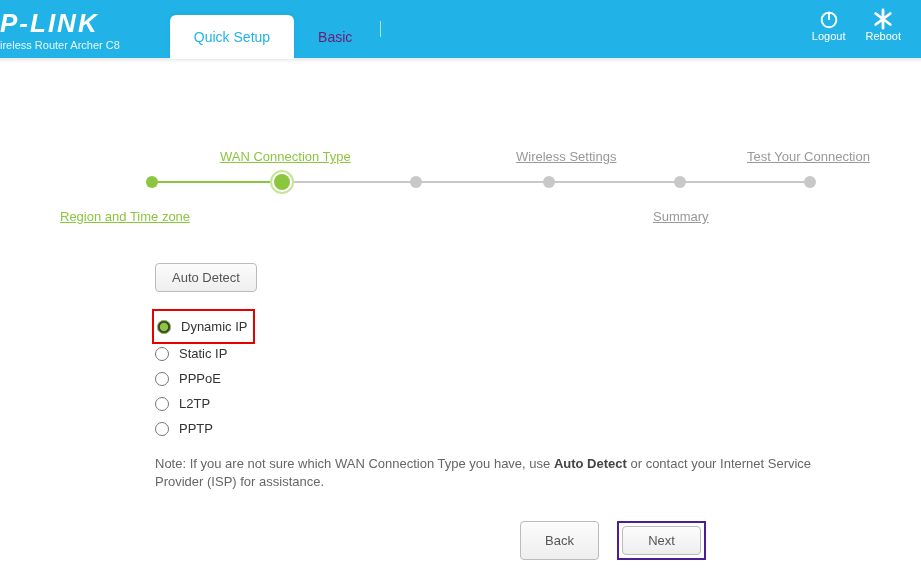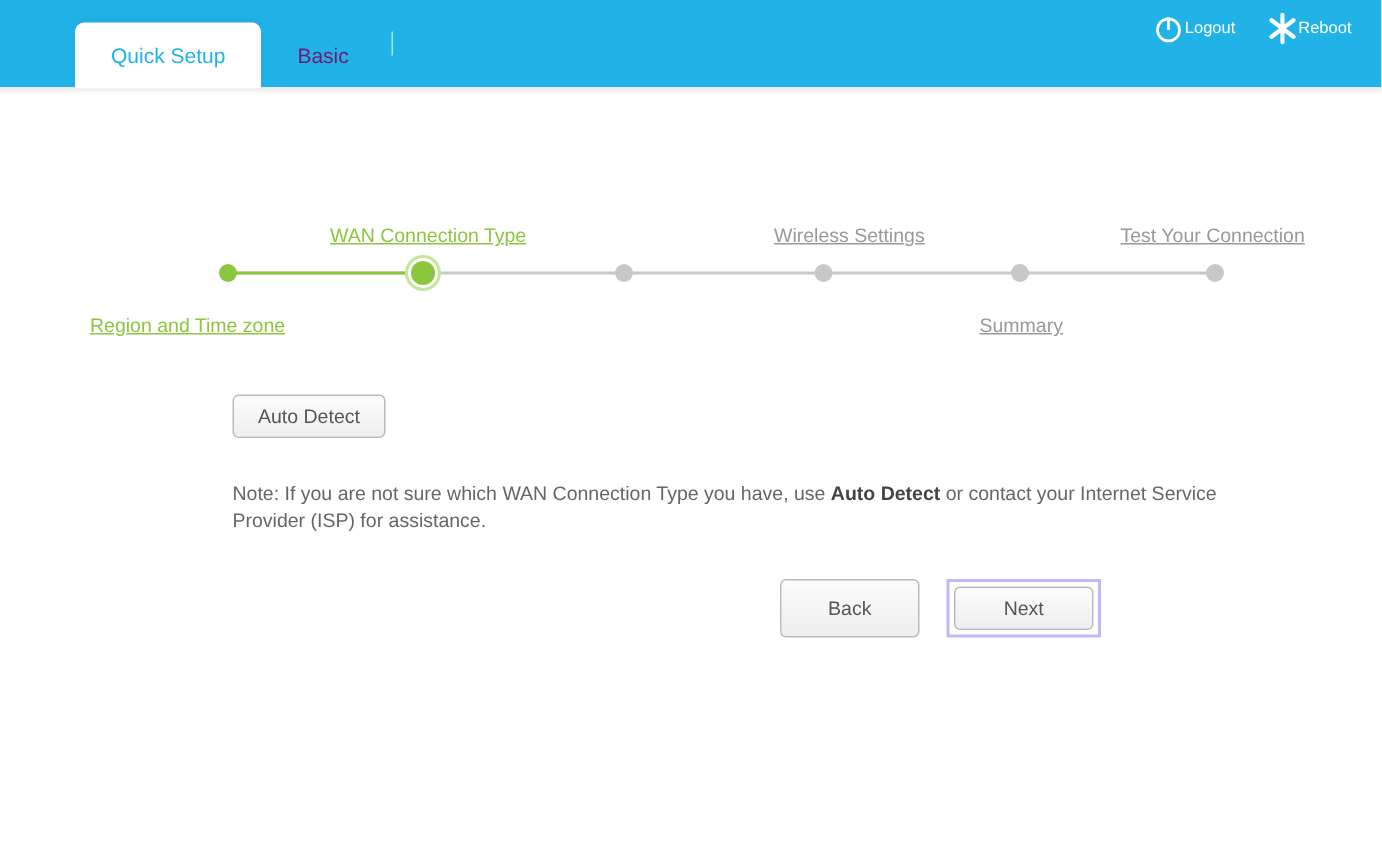--- a/index.html
+++ b/index.html
@@ -6,51 +6,55 @@
 body { font-family: Arial, sans-serif; font-size: 13px; color: #333; background: #fff; }
 .header { background: #21b3e8; height: 58px; display: flex; align-items: center; position: relative; }
 .logo-block { padding-left: 0; color: #fff; }
 .logo-brand { font-size: 26px; font-weight: bold; letter-spacing: 2px; font-style: italic; }
 .logo-sub { font-size: 11px; color: #e8f7fd; }
 .nav-tabs { display: flex; align-items: flex-end; margin-left: 50px; height: 59px; }
 .nav-tab { padding: 12px 24px; color: #701a75; font-size: 14px; cursor: pointer; display: flex; align-items: center; height: 44px; }
 .nav-tab.active { background: #fff; color: #21b3e8; border-radius: 6px 6px 0 0; box-shadow: 0 -2px 5px rgba(0,0,0,0.05); }
 .nav-divider { width: 1px; height: 16px; background: #fff; opacity: 0.6; margin: 0 4px; align-self: center; }
 .header-actions { position: absolute; right: 20px; top: 8px; display: flex; gap: 20px; }
-.header-action { color: #fff; font-size: 11px; display: flex; flex-direction: row; align-items: center; cursor: pointer; }
+.header-action { color: #fff; font-size: 11px; display: flex; flex-direction: column; align-items: center; cursor: pointer; }
 .header-action svg { width: 22px; height: 22px; }
 .header-shadow { height: 5px; background: linear-gradient(#e8e8e8, #fff); }
 
 .content { padding: 80px 60px 20px 60px; }
 .stepper { position: relative; height: 90px; }
 .stepper-line { position: absolute; top: 38px; left: 92px; right: 55px; height: 2px; background: #c8c8c8; }
 .stepper-line-active { position: absolute; top: 38px; left: 92px; width: 130px; height: 2px; background: #8cc63f; }
 .stepper-nodes { position: relative; }
 .stepper-node { position: absolute; top: 33px; width: 12px; height: 12px; border-radius: 50%; background: #c8c8c8; }
 .stepper-node.done { background: #8cc63f; }
 .stepper-node.current { width: 16px; height: 16px; top: 31px; background: #8cc63f; box-shadow: 0 0 0 2px #fff, 0 0 0 4px #c5e69a; }
 .stepper-label { position: absolute; font-size: 13px; color: #999; white-space: nowrap; text-decoration: underline; }
 .stepper-label.active { color: #8cc63f; }
 
 .form-area { margin-left: 95px; margin-top: 30px; }
 .btn { display: inline-block; padding: 6px 16px; border: 1px solid #bbb; border-radius: 4px; background: linear-gradient(#fcfcfc,#eee); color: #555; font-size: 13px; cursor: pointer; }
 .radio-group { margin-top: 20px; }
 .radio-row { display: flex; align-items: center; padding: 5px 0; cursor: pointer; }
 .radio-row input[type=radio] { margin-right: 10px; accent-color: #8cc63f; width: 14px; height: 14px; }
 .highlight-box { border: 2px solid #e60000; display: inline-flex; padding: 3px 6px 3px 3px; margin: -3px -6px -3px -3px; }
-.note { margin-top: 28px; color: #666; font-size: 13px; line-height: 1.4; max-width: 740px; }
+.note { margin-top: 14px; color: #666; font-size: 13px; line-height: 1.4; max-width: 740px; }
 .note b { color: #444; }
 .actions-row { margin-top: 30px; display: flex; gap: 18px; margin-left: 365px; }
-.actions-row .btn { width: 93px; text-align: center; }
-.next-highlight { border: 2px solid #c4b5fd; padding: 3px; display: inline-block; }
+.actions-row .btn { width: 79px; text-align: center; }
+.next-highlight { border: 2px solid #4c1d95; padding: 3px; display: inline-block; }
 </style>
 </head>
 <body>
 
 <div class="header">
+  <div class="logo-block">
+    <div class="logo-brand">P-LINK</div>
+    <div class="logo-sub">ireless Router Archer C8</div>
+  </div>
   <div class="nav-tabs">
     <div class="nav-tab active">Quick Setup</div>
     <div class="nav-tab">Basic</div>
     <div class="nav-divider"></div>
   </div>
   <div class="header-actions">
     <div class="header-action">
       <svg viewBox="0 0 24 24" fill="none" stroke="white" stroke-width="2">
           <circle cx="12" cy="13" r="8"></circle>
           <line x1="12" y1="4" x2="12" y2="13"></line>
@@ -83,20 +87,44 @@
     <div class="stepper-label active" style="left:0; top:66px">Region and Time zone</div>
     <div class="stepper-label active" style="left:160px; top:6px">WAN Connection Type</div>
     <div class="stepper-label" style="left:456px; top:6px">Wireless Settings</div>
     <div class="stepper-label" style="left:593px; top:66px">Summary</div>
     <div class="stepper-label" style="left:687px; top:6px">Test Your Connection</div>
   </div>
 
   <div class="form-area">
     <button class="btn">Auto Detect</button>
 
+    <div class="radio-group">
+      <span class="highlight-box">
+        <label class="radio-row">
+          <input type="radio" name="wan" checked="" style="">
+          <span>Dynamic IP</span>
+        </label>
+      </span>
+      <label class="radio-row">
+        <input type="radio" name="wan" style="">
+        <span>Static IP</span>
+      </label>
+      <label class="radio-row">
+        <input type="radio" name="wan" style="">
+        <span>PPPoE</span>
+      </label>
+      <label class="radio-row">
+        <input type="radio" name="wan" style="">
+        <span>L2TP</span>
+      </label>
+      <label class="radio-row">
+        <input type="radio" name="wan" style="">
+        <span>PPTP</span>
+      </label>
+    </div>
 
     <div class="note">
       <span>Note: If you are not sure which WAN Connection Type you have, use </span><b>Auto Detect</b><span> or contact your Internet Service Provider (ISP) for assistance.</span>
     </div>
 
     <div class="actions-row">
       <button class="btn">Back</button>
       <span class="next-highlight">
         <button class="btn">Next</button>
       </span>

